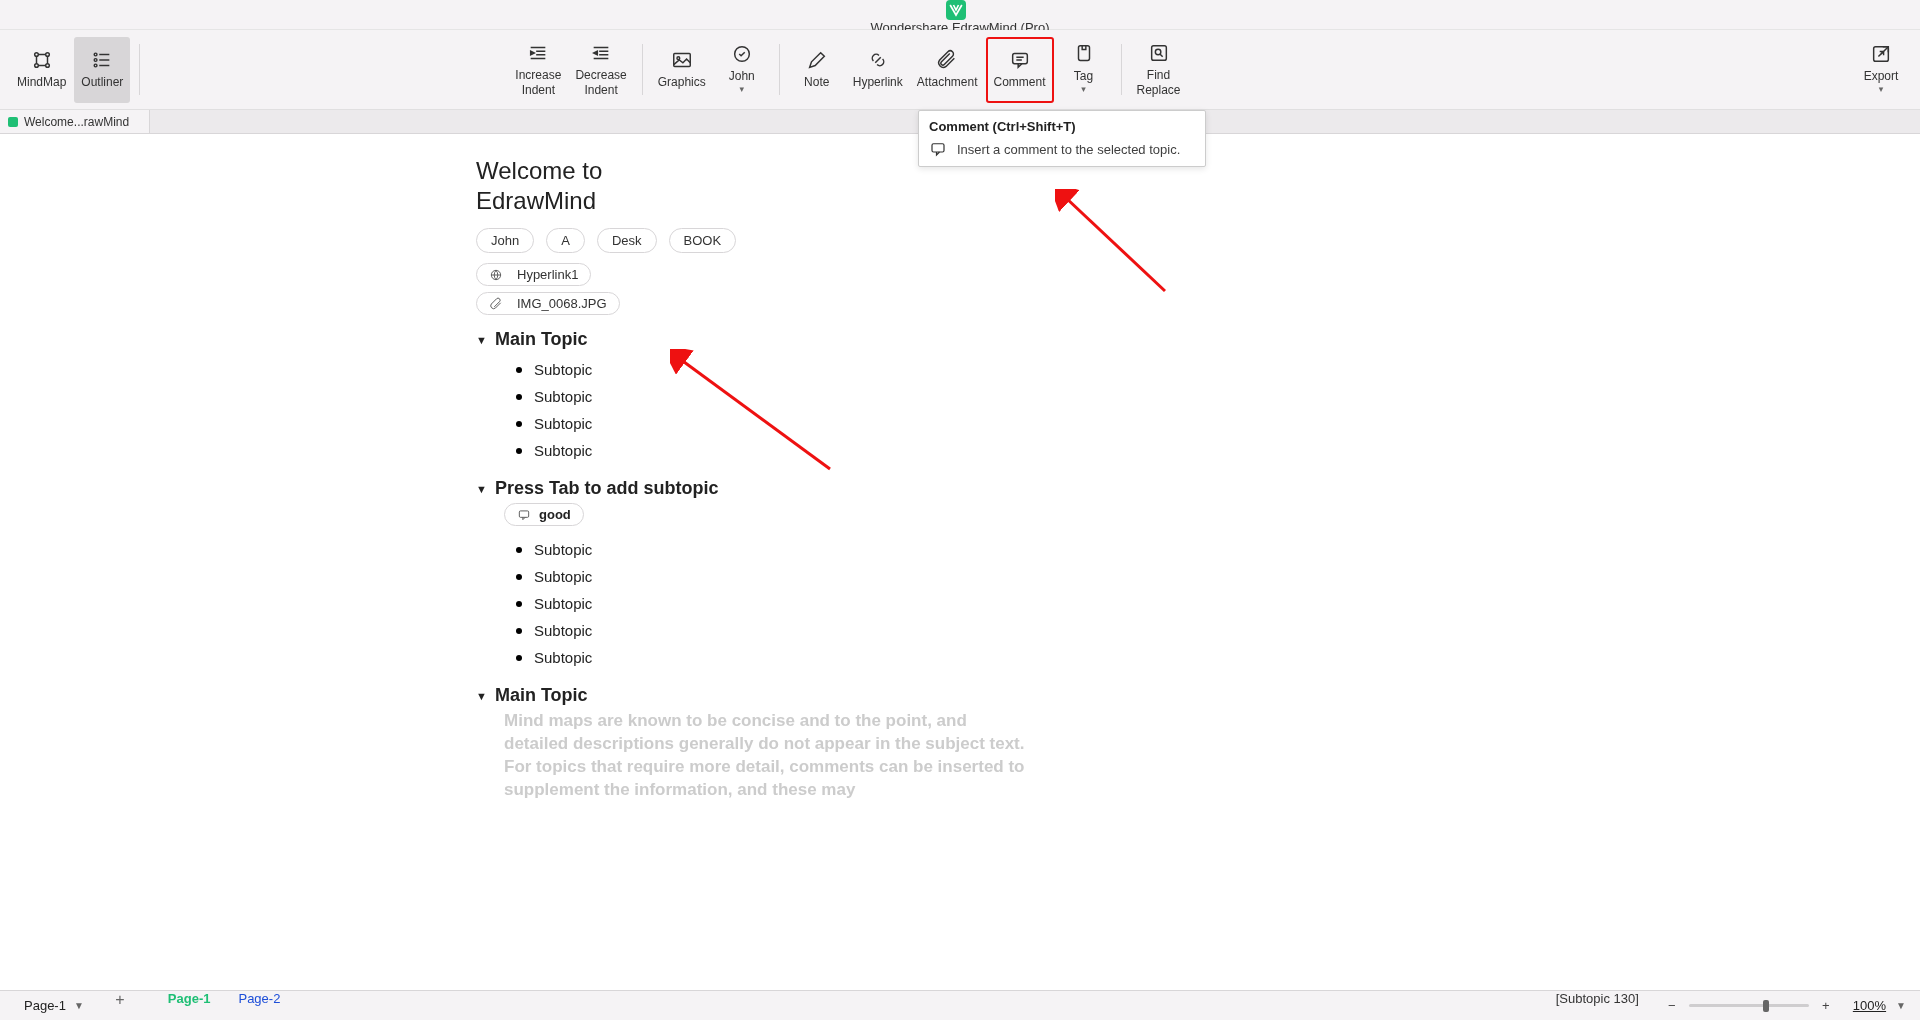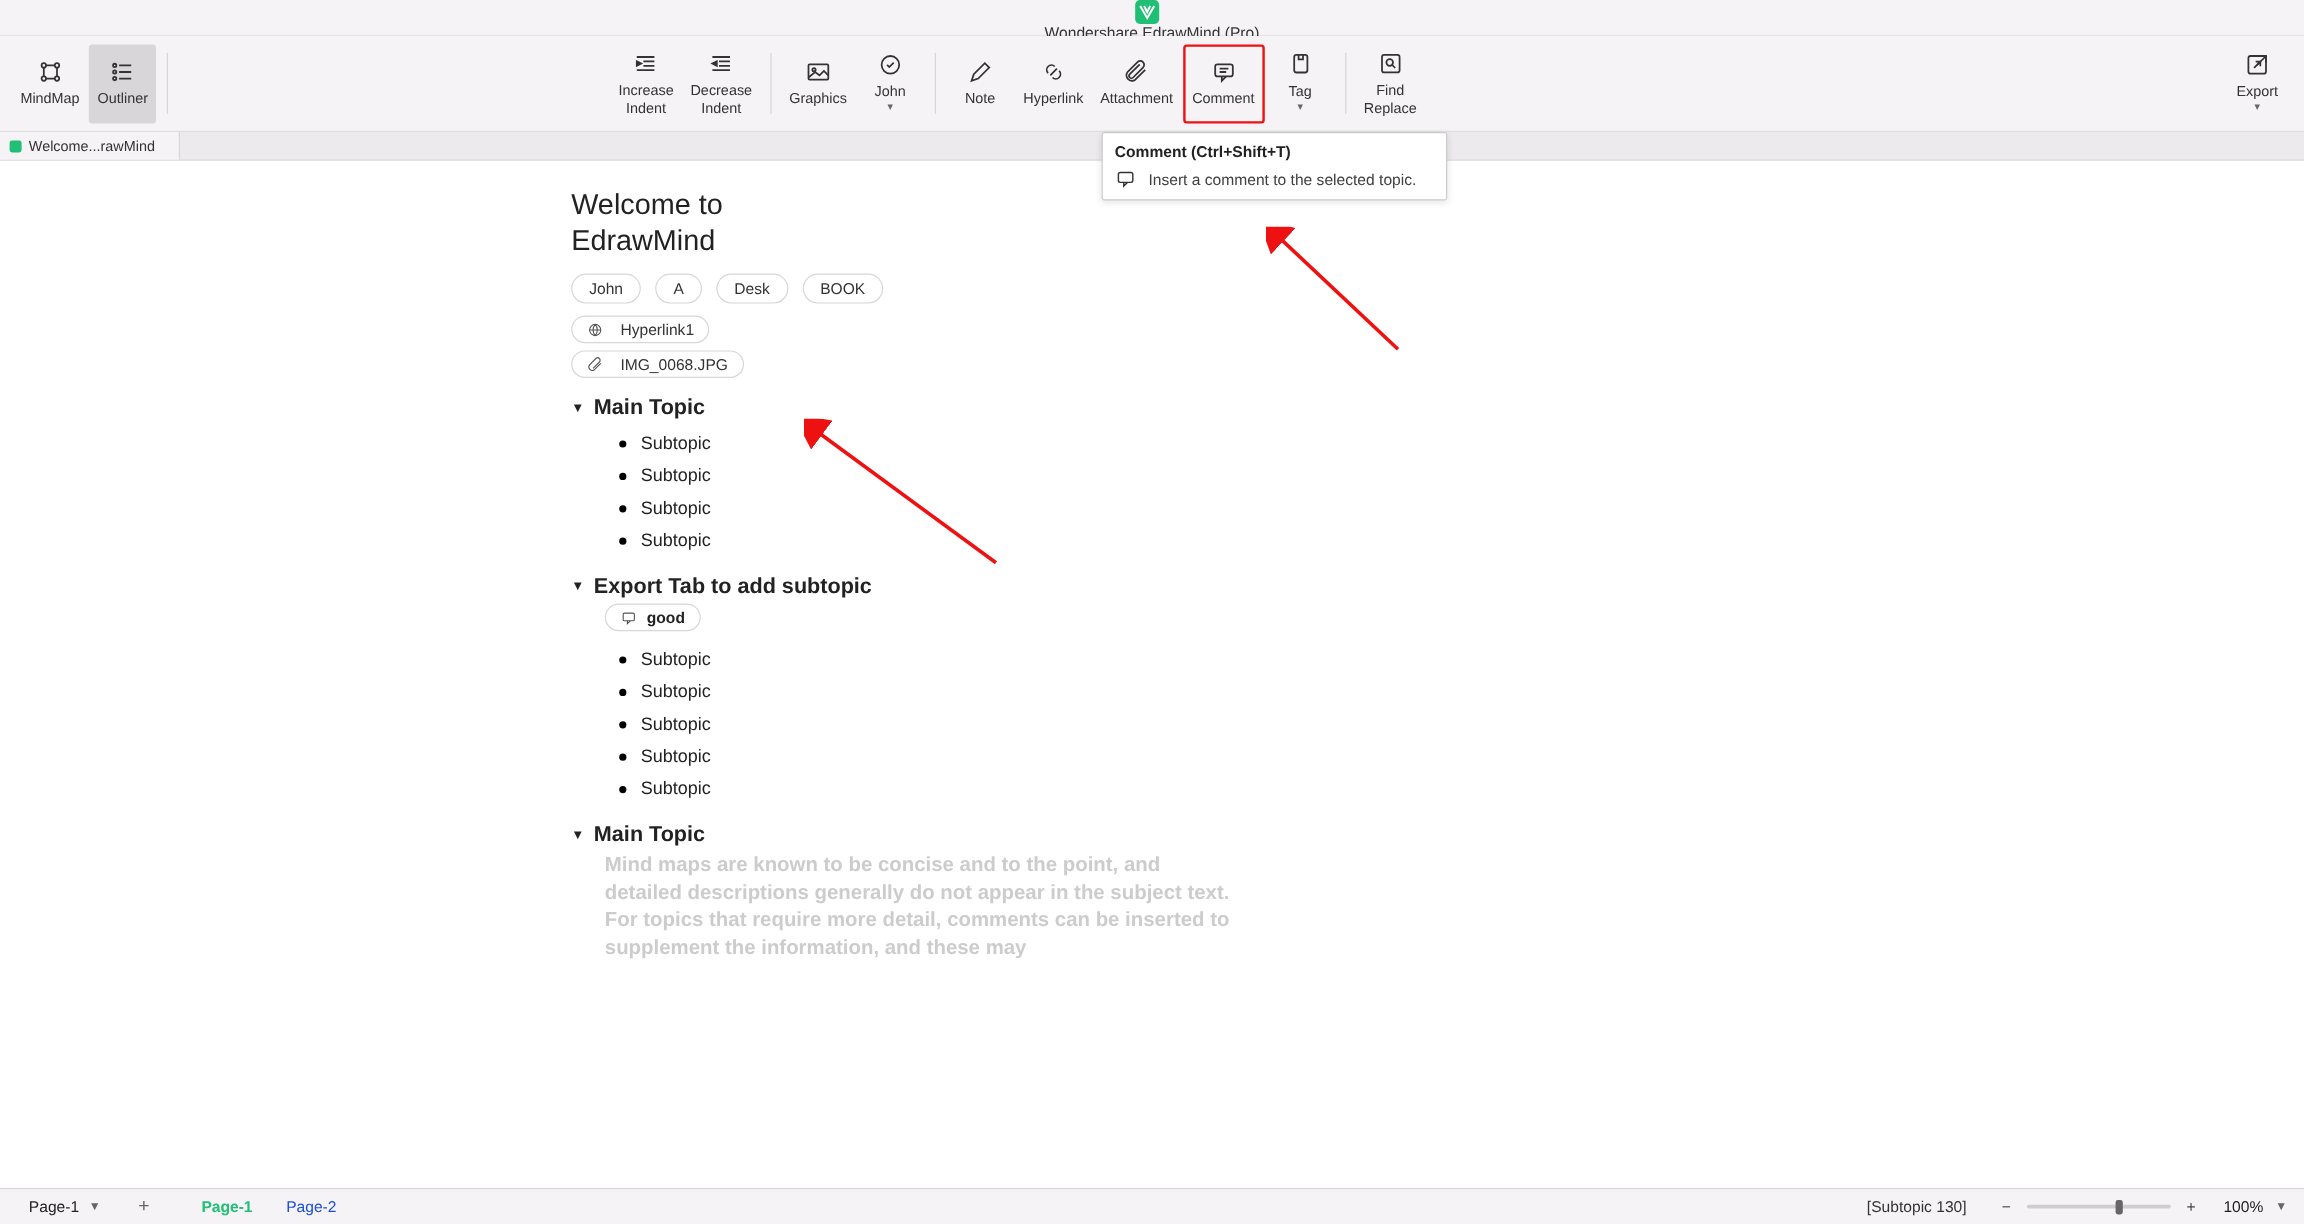--- a/index.html
+++ b/index.html
@@ -55,34 +55,34 @@
 .sub-list li { list-style: none; display: flex; align-items: center; gap: 12px; font-size: 15px; color: #222; padding: 5px 0; }
 .sub-list li .bull { width: 6px; height: 6px; background: #000; border-radius: 50%; }
 .note-chip { display: inline-flex; align-items: center; gap: 8px; border: 1px solid #d8d6d8; border-radius: 12px; padding: 3px 12px; margin: 4px 0 4px 28px; font-size: 13px; font-weight: bold; }
 .note-chip svg { width: 14px; height: 14px; stroke: #555; fill: none; stroke-width: 1.6; }
 .para { margin: 4px 0 20px 28px; font-size: 17px; font-weight: 700; color: #ccc; line-height: 1.35; max-width: 530px; }
 
 
 .arrow { position: absolute; pointer-events: none; }
 
 
-.bottombar { height: 30px; background: #f5f3f5; border-top: 1px solid #d8d6d8; display: flex; align-items: center; padding: 0 14px; font-size: 13px; }
+.bottombar { height: 30px; background: #f5f3f5; border-top: 1px solid #d8d6d8; display: flex; padding: 0 14px; font-size: 13px; }
 .page-sel { display: flex; align-items: center; gap: 8px; padding: 2px 10px; }
 .page-sel .dd { font-size: 10px; color: #666; }
 .add-page { width: 24px; text-align: center; color: #666; font-size: 16px; cursor: pointer; margin-left: 14px; }
 .page-tabs { display: flex; gap: 28px; margin-left: 36px; }
 .page-tab { color: #1d4ed8; cursor: pointer; }
 .page-tab.active { color: #1fbf75; font-weight: 600; }
 .bottombar .spacer { flex: 1; }
 .status { color: #333; margin-right: 24px; }
 .zoom { display: flex; align-items: center; gap: 8px; }
 .zoom .zbtn { width: 18px; text-align: center; cursor: pointer; color: #444; }
 .zoom .track { width: 120px; height: 3px; background: #cfcdcf; position: relative; border-radius: 2px; }
 .zoom .thumb { position: absolute; top: -4px; width: 6px; height: 12px; background: #666; border-radius: 2px; }
-.zoom .pct { margin-left: 10px; }
+.zoom .pct { margin-left: 10px; text-decoration: underline; }
 </style>
 </head>
 <body>
 
 <div class="titlebar">
   <div class="app-icon">
     <svg viewBox="0 0 24 24">
         <path d="M5 6 L12 18 L19 6 M9 6 L12 12 L15 6" stroke="#fff" stroke-width="2" fill="none"></path>
       </svg>
   </div>
@@ -297,21 +297,21 @@
         <li>
             <span class="bull"></span>
             <span>Subtopic</span>
           </li>
       </ul>
     </div>
 
     <div class="topic">
       <div class="topic-head">
         <span class="caret">▼</span>
-        <span>Export Tab to add subtopic</span>
+        <span>Press Tab to add subtopic</span>
       </div>
       <div class="note-chip">
         <svg viewBox="0 0 24 24">
             <rect x="4" y="5" width="16" height="11" rx="2"></rect>
             <path d="M10 16 L10 20 L14 16"></path>
           </svg>
         <span>good</span>
       </div>
       <ul class="sub-list">
         <li>

